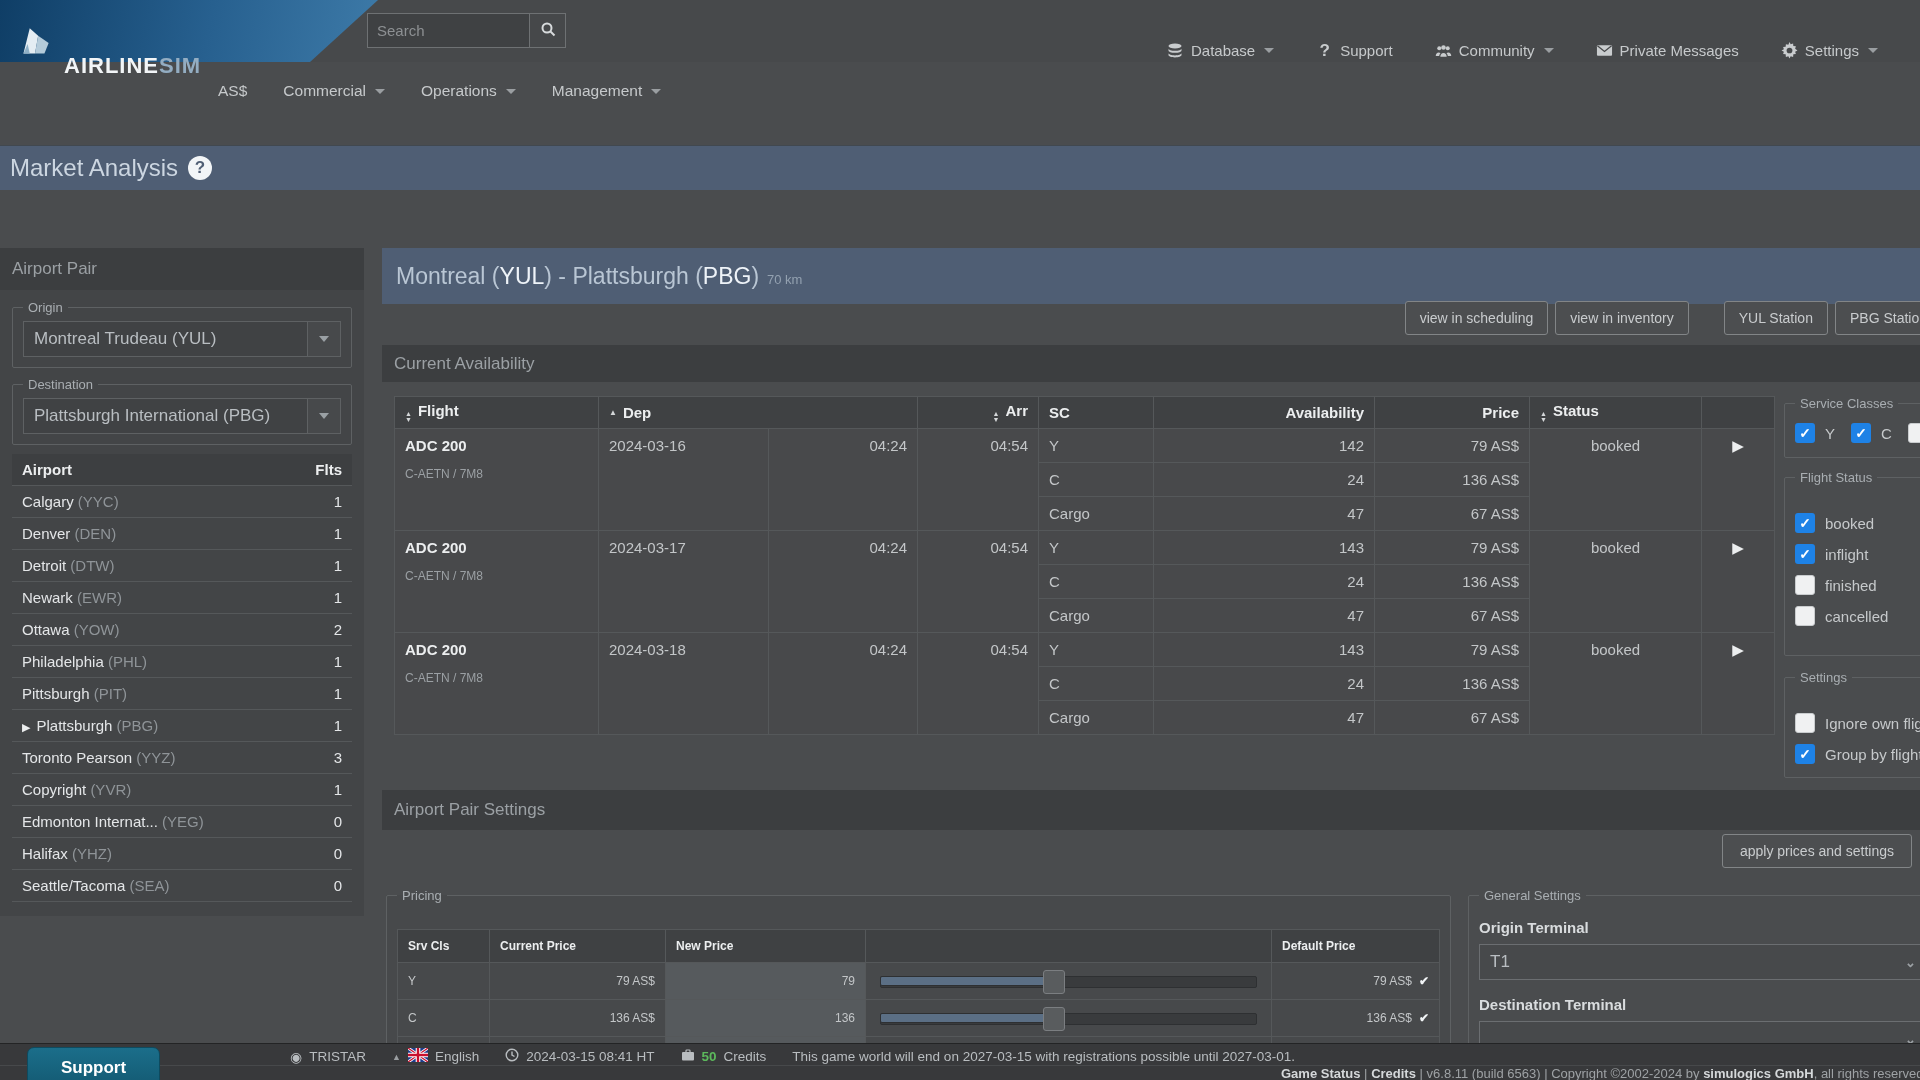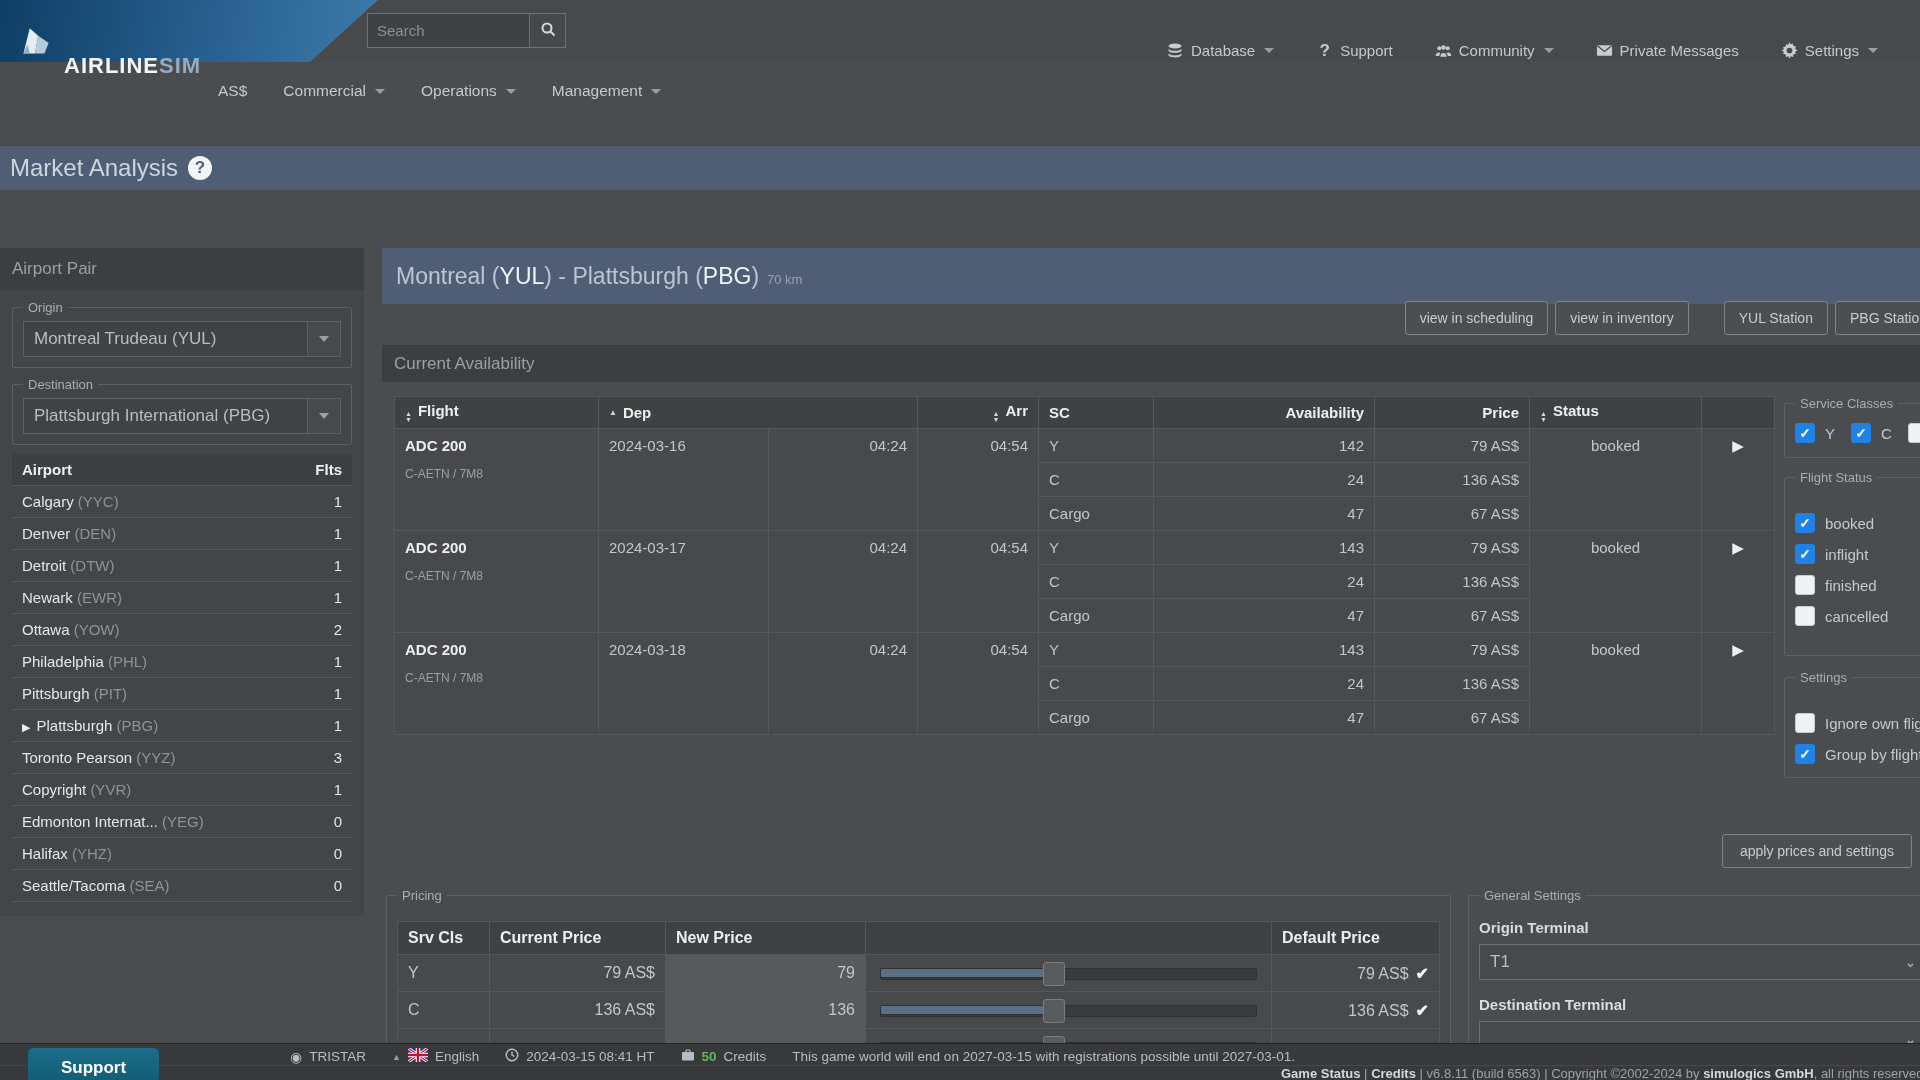--- a/index.html
+++ b/index.html
@@ -101,21 +101,21 @@
   .filterpanel{position:absolute;left:1784px;top:396px;width:200px;}
   .filterpanel fieldset{width:200px;}
   .fp-row{display:flex;gap:16px;align-items:center;padding:6px 0 4px;}
   .fp-col{display:flex;flex-direction:column;gap:11px;}
   .fp-col.pad{padding-top:22px;padding-bottom:8px;}
 
   .pairset-header{left:382px;top:790px;width:1538px;height:40px;}
   .apply-btn{position:absolute;left:1722px;top:834px;width:190px;}
 
   .pricing-fs{position:absolute;left:386px;top:888px;width:1062px;height:188px;background:#47494b;}
-  #pricing-table{width:100%;border-collapse:collapse;table-layout:fixed;font-size:16px;margin-top:12px;}
+  #pricing-table{width:100%;border-collapse:collapse;table-layout:fixed;font-size:12px;margin-top:20px;}
   #pricing-table th{background:#3f4143;color:#eceeef;font-weight:bold;text-align:left;height:33px;
     padding:0 10px;border:1px solid #55585a;box-sizing:border-box;}
   #pricing-table td{border:1px solid #55585a;height:36px;padding:0 10px;color:#c3c6c8;box-sizing:border-box;}
   #pricing-table td.r{text-align:right;}
   td.newprice{background:#565a5d;color:#d7dadc;}
   .check-ico{color:#f2f5f7;font-weight:bold;margin-left:7px;}
   .check-ico::after{content:"✔";}
   .slider{position:relative;height:36px;cursor:pointer;}
   .slider .track{position:absolute;left:4px;right:4px;top:13px;height:10px;background:#393b3d;
     border:1px solid #2e3032;border-radius:2px;}
@@ -496,20 +496,21 @@
             <span>Ignore own flights</span>
           </div>
           <div class="cb-item">
             <span class="cb on"></span>
             <span>Group by flight</span>
           </div>
         </div>
     </fieldset>
   </div>
 
+  <div class="section-header pairset-header">Airport Pair Settings</div>
   <div class="btn apply-btn">apply prices and settings</div>
 
   <fieldset class="pricing-fs">
     <legend>Pricing</legend>
     <table id="pricing-table">
       <colgroup>
         <col style="width:92px">
           <col style="width:176px">
           <col style="width:200px">
           <col style="width:406px">

